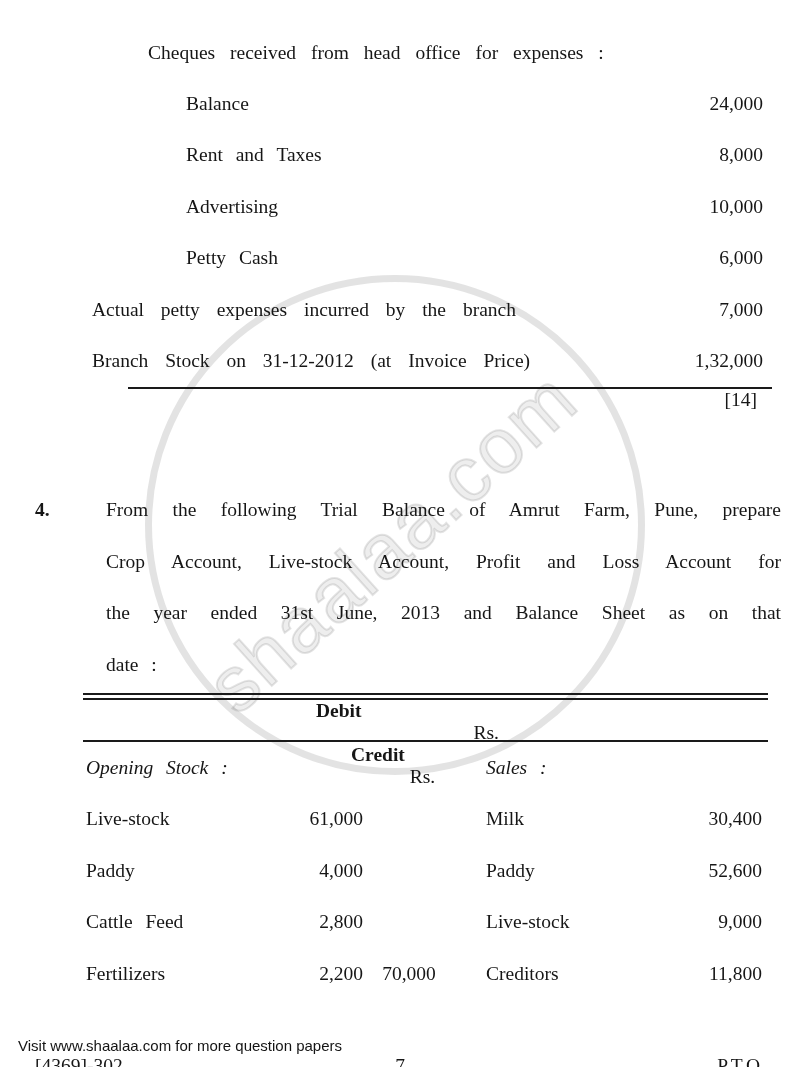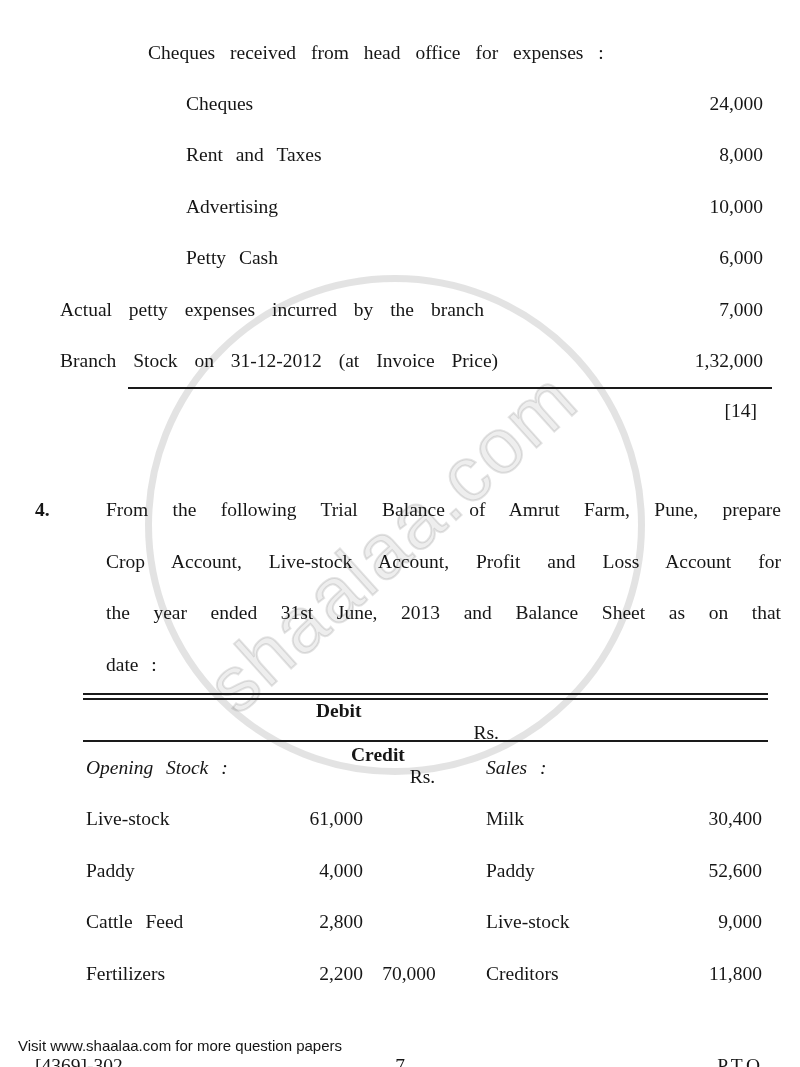--- a/index.html
+++ b/index.html
@@ -24,26 +24,26 @@
     -webkit-text-stroke:2px rgba(90,90,90,0.16);
   }
   
   .content { position:relative; z-index:1; padding-top:42px; }
   .intro { margin-left:148px; margin-right:30px; height:26px; word-spacing:10px; }
 
   .exp-rows { margin-top:10px; }
   .exp-row { display:flex; align-items:center; height:51.5px; padding-right:37px; }
   .exp-row .lbl { word-spacing:8px; }
   .exp-row.sub .lbl { margin-left:186px; }
-  .exp-row.main .lbl { margin-left:60px; word-spacing:12px; }
+  .exp-row.main .lbl { margin-left:92px; word-spacing:12px; }
   .exp-row .amt { margin-left:auto; }
 
   .total-rule { margin-left:128px; margin-right:28px; border-top:2.5px solid #1a1a1a; }
 
-  .marks-row { height:44px; display:flex; align-items:center; justify-content:flex-end; padding-right:43px; }
+  .marks-row { height:44px; display:flex; justify-content:flex-end; padding-right:43px; }
 
   .question { position:relative; margin-top:51px; }
   .q-num { position:absolute; left:35px; top:0; font-weight:bold; line-height:51.5px; }
   .q-lines { margin-left:106px; width:675px; line-height:51.5px; }
   .q-line { text-align:justify; text-align-last:justify; }
   .q-line.last { text-align:left; text-align-last:left; word-spacing:8px; }
 
   .tb { margin-left:83px; width:685px; margin-top:3px; border-top:7px double #1a1a1a; }
   .t-head { display:flex; align-items:center; height:40px; border-bottom:2.5px solid #1a1a1a;flex-direction:column; }
   .t-row { display:flex; align-items:center; height:51.5px; }
@@ -78,21 +78,21 @@
     <div class="wm-ring"></div>
     <div class="wm-text">shaalaa.com</div>
   </div>
 
   <div class="content">
 
     <div class="intro">Cheques received from head office for expenses :</div>
 
     <div class="exp-rows">
       <div class="exp-row sub">
-        <span class="lbl">Cheques</span>
+        <span class="lbl">Balance</span>
         <span class="amt">24,000</span>
       </div>
       <div class="exp-row sub">
         <span class="lbl">Rent and Taxes</span>
         <span class="amt">8,000</span>
       </div>
       <div class="exp-row sub">
         <span class="lbl">Advertising</span>
         <span class="amt">10,000</span>
       </div>

